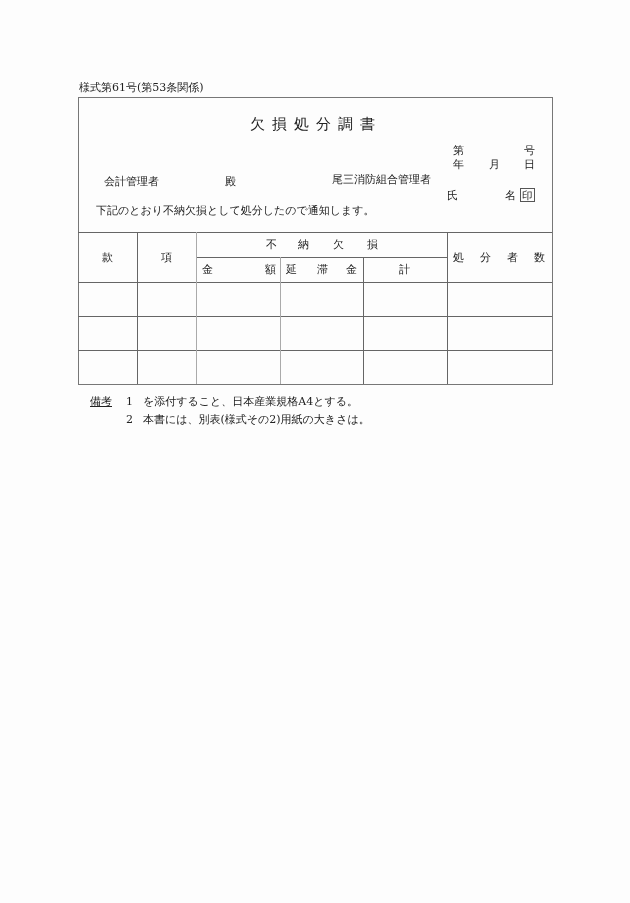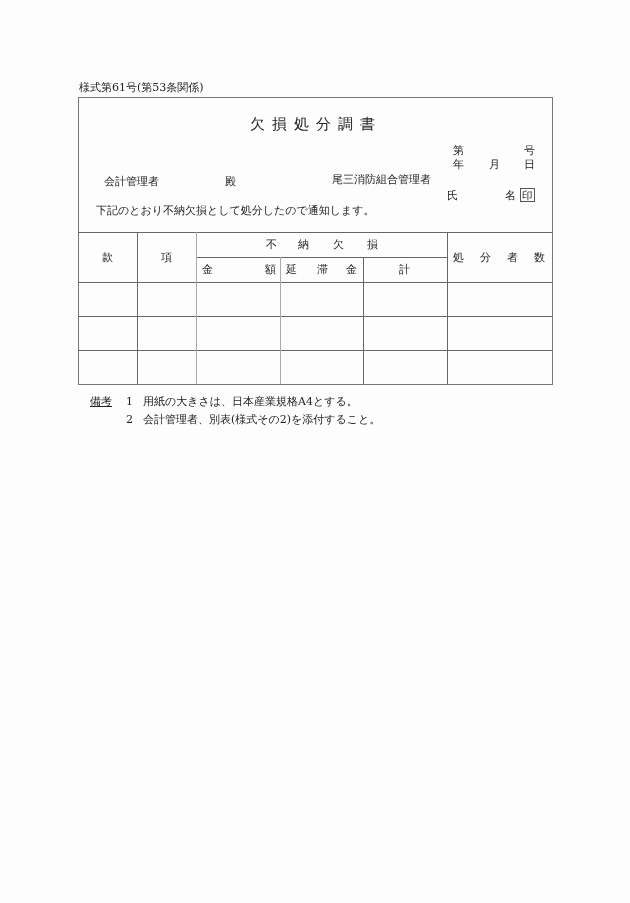--- a/index.html
+++ b/index.html
@@ -116,15 +116,15 @@
   <div class="cellbox" style="left:79px;top:351px;width:58px;height:32px;"></div>
   <div class="cellbox" style="left:138px;top:351px;width:58px;height:32px;"></div>
   <div class="cellbox" style="left:197px;top:351px;width:83px;height:32px;"></div>
   <div class="cellbox" style="left:281px;top:351px;width:82px;height:32px;"></div>
   <div class="cellbox" style="left:364px;top:351px;width:83px;height:32px;"></div>
   <div class="cellbox" style="left:448px;top:351px;width:103px;height:32px;"></div>
 </div>
 
 <div class="abs" style="left:90px;top:396px;text-decoration:underline;">備考</div>
 <div class="abs" style="left:126px;top:396px;">1</div>
-<div class="abs" style="left:143px;top:396px;">用紙の大きさは、日本産業規格A4とする。</div>
+<div class="abs" style="left:143px;top:396px;">を添付すること、日本産業規格A4とする。</div>
 <div class="abs" style="left:126px;top:414px;">2</div>
-<div class="abs" style="left:143px;top:414px;">会計管理者、別表(様式その2)を添付すること。</div>
+<div class="abs" style="left:143px;top:414px;">本書には、別表(様式その2)用紙の大きさは。</div>
 
 </body></html>

